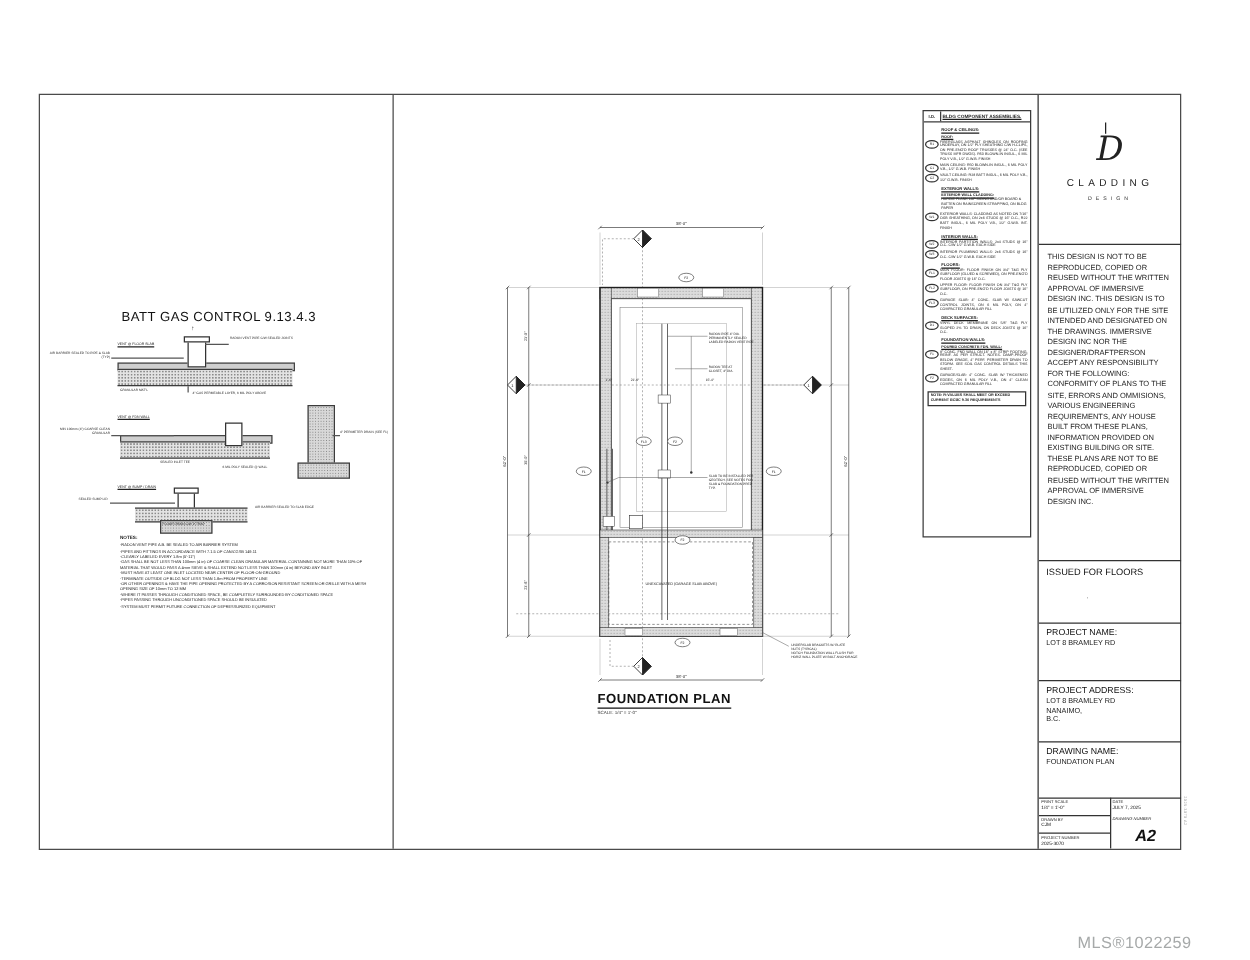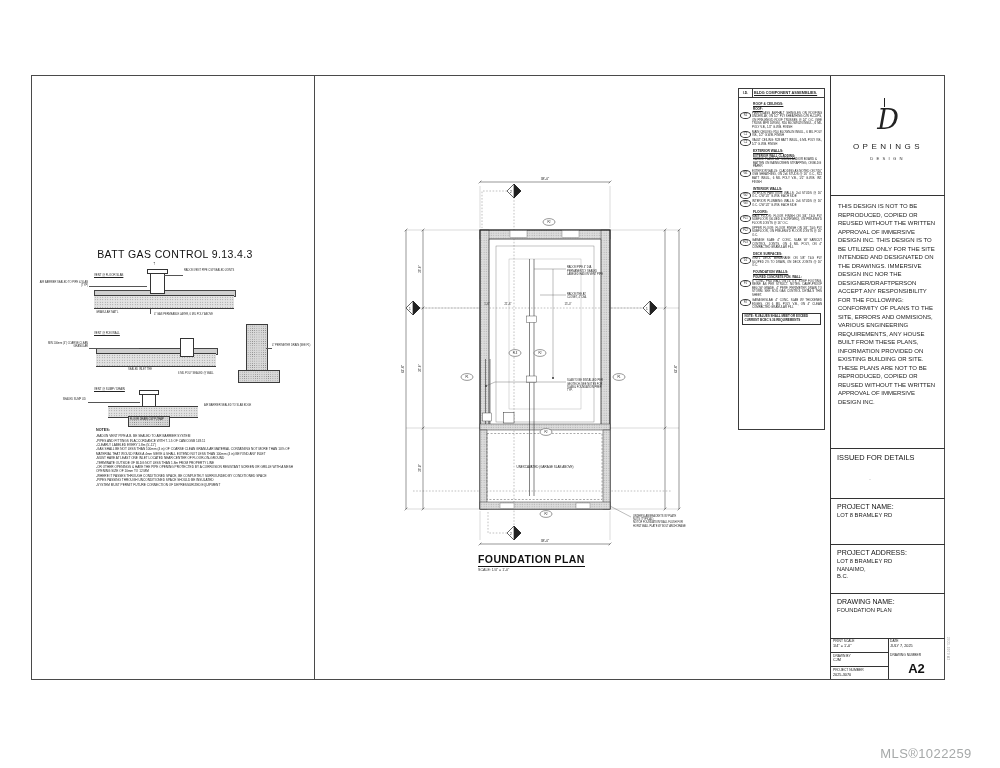--- a/index.html
+++ b/index.html
@@ -54,25 +54,25 @@
   .pname{top:422px;height:46px;}
   .paddr{top:468px;height:49px;}
   .dname{top:517px;height:45px;}
   .bgrid{top:562px;height:41px;border-bottom:none;}
   .bg-l{position:absolute;left:0;top:0;width:57px;height:41px;border-right:1px solid #333;}
   .bg-r{position:absolute;left:57px;top:0;width:57px;height:41px;}
   .bg-row{border-bottom:1px solid #333;padding:1px 2px;height:11.6px;}
   .bg-row:last-child{border-bottom:none;}
   .bg-lab{font-size:3.3px;color:#222;}
   .bg-val{font-size:3.8px;color:#111;margin-top:.6px;}
-  .a2cell{position:absolute;left:57px;top:13.6px;width:57px;height:27.4px;}
+  .a2cell{position:absolute;left:57px;top:13.6px;width:57px;height:27.4px;font-style:italic;}
   .a2lab{font-size:3.3px;padding:1px 2px;}
   .a2val{text-align:center;font-size:13px;font-weight:bold;margin-top:3px;color:#111;}
   .side-note{left:946px;top:637px;height:46px;writing-mode:vertical-rl;font-size:3px;color:#999;letter-spacing:.4px;}
-  .watermark{left:862px;top:746px;width:128px;text-align:center;font-size:13px;color:#a6a9a9;letter-spacing:.4px;}
+  .watermark{left:862px;top:746px;width:128px;text-align:left;font-size:13px;color:#a6a9a9;letter-spacing:.4px;}
 </style>
 </head>
 <body>
 
 <div class="abs sheet">
 
   <div class="abs left-panel">
     <div class="abs sg-title">BATT GAS CONTROL 9.13.4.3</div>
 
     <div class="abs cap" style="left:62px;top:197px;">VENT @ FLOOR SLAB</div>
@@ -408,30 +408,30 @@
 
     <div class="abs plan-title">FOUNDATION PLAN</div>
     <div class="abs plan-scale">SCALE: 1/4" = 1'-0"</div>
   </div>
 
   <div class="abs right-panel">
 
     <div class="abs tb-box logo-wrap">
       <div class="logo-tick"></div>
       <div class="logo-glyph">D</div>
-      <div class="logo-word">OPENINGS</div>
+      <div class="logo-word">CLADDING</div>
       <div class="logo-sub">DESIGN</div>
     </div>
 
     <div class="abs tb-box disc">
       <div class="disc-tx">THIS DESIGN IS NOT TO BE REPRODUCED, COPIED OR REUSED WITHOUT THE WRITTEN APPROVAL OF IMMERSIVE DESIGN INC. THIS DESIGN IS TO BE UTILIZED ONLY FOR THE SITE INTENDED AND DESIGNATED ON THE DRAWINGS. IMMERSIVE DESIGN INC NOR THE DESIGNER/DRAFTPERSON ACCEPT ANY RESPONSIBILITY FOR THE FOLLOWING: CONFORMITY OF PLANS TO THE SITE, ERRORS AND OMMISIONS, VARIOUS ENGINEERING REQUIREMENTS, ANY HOUSE BUILT FROM THESE PLANS, INFORMATION PROVIDED ON EXISTING BUILDING OR SITE. THESE PLANS ARE NOT TO BE REPRODUCED, COPIED OR REUSED WITHOUT THE WRITTEN APPROVAL OF IMMERSIVE DESIGN INC.</div>
     </div>
 
     <div class="abs tb-box issued">
-      <div class="issued-tx">ISSUED FOR DETAILS</div>
+      <div class="issued-tx">ISSUED FOR FLOORS</div>
       <div class="dot-mark">·</div>
     </div>
 
     <div class="abs tb-box pname">
       <div class="tb-sec-label">PROJECT NAME:</div>
       <div class="tb-sec-val">LOT 8 BRAMLEY RD</div>
     </div>
 
     <div class="abs tb-box paddr">
       <div class="tb-sec-label">PROJECT ADDRESS:</div>

